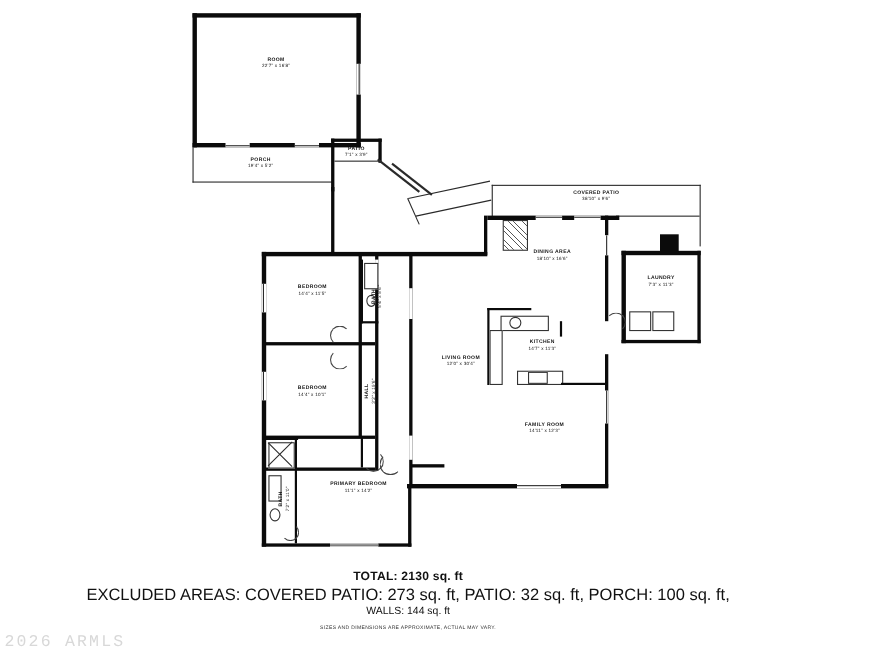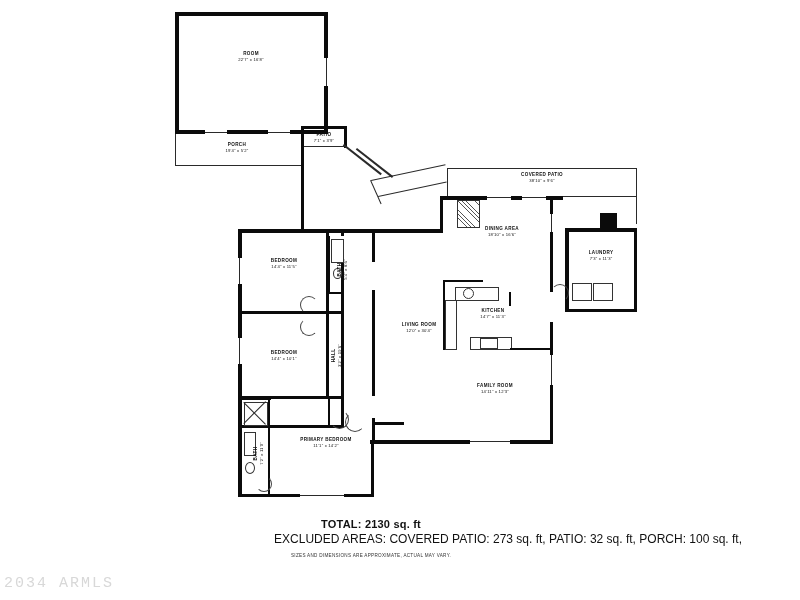--- a/index.html
+++ b/index.html
@@ -103,23 +103,22 @@
     letter-spacing: 0.2px;
   }
   .summary .total .sq {
     font-weight: 700;
   }
   .summary .first {
     font-size: 9.5px;
     margin-top: 2px;
   }
   .summary .excluded {
-    font-size: 12px;
+    font-size: 15px;
     margin-top: 2px;
-    text-align: right;
   }
   .summary .walls {
     font-size: 9.5px;
     margin-top: 1px;
   }
   .summary .disclaimer {
     font-size: 4.6px;
     letter-spacing: 0.3px;
     color: #333;
     margin-top: 7px;
@@ -321,17 +320,18 @@
   <div class="wall" style="left:509px; top:292px; width:2.2px; height:14px;"></div>
   <div class="wall" style="left:328px; top:398px; width:2.2px; height:27px;"></div>
   <div class="wall" style="left:374px; top:422px; width:30px; height:2.6px;"></div>
 
   <div class="summary" style="top:518px;">
     <div class="total">
       <span>TOTAL:</span>
       <span class="sq">2130 sq. ft</span>
     </div>
     <div class="excluded">EXCLUDED AREAS: COVERED PATIO: 273 sq. ft, PATIO: 32 sq. ft, PORCH: 100 sq. ft,</div>
+    <div class="walls">WALLS: 144 sq. ft</div>
     <div class="disclaimer">SIZES AND DIMENSIONS ARE APPROXIMATE, ACTUAL MAY VARY.</div>
   </div>
 
-  <div class="watermark">2034 ARMLS</div>
+  <div class="watermark">2026 ARMLS</div>
 </div>
 
 </body></html>

